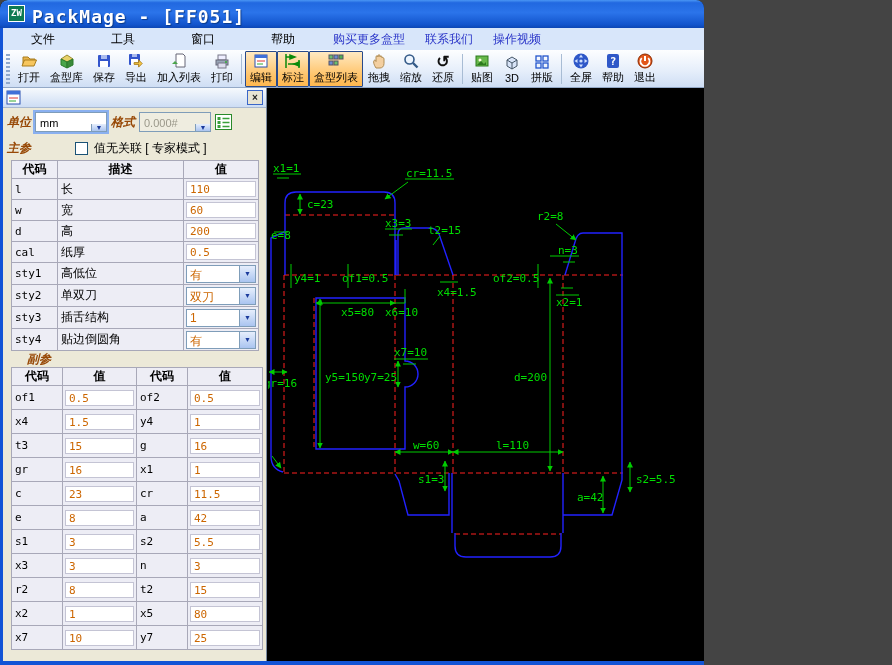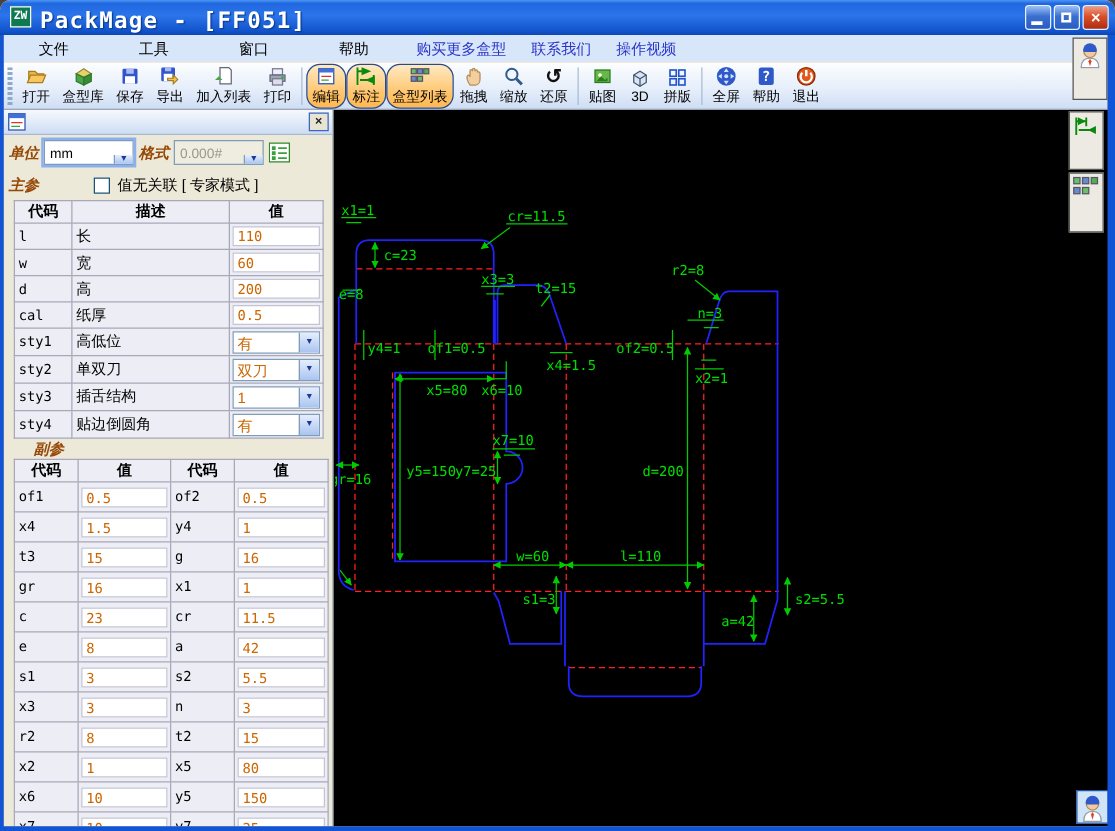--- a/index.html
+++ b/index.html
@@ -1,17 +1,17 @@
 <!DOCTYPE html>
 <html><head>
 <meta charset="utf-8">
 <style>
   html,body{margin:0;padding:0;background:#444;}
   *{box-sizing:border-box;}
-  .window{position:relative;width:892px;height:665px;background:#fdba74;overflow:hidden;
+  .window{position:relative;width:704px;height:665px;background:#0f172a;overflow:hidden;
     border-radius:8px 8px 0 0;font-family:"Liberation Sans",sans-serif;}
   
   .titlebar{position:absolute;left:0;top:0;width:892px;height:28px;
     background:linear-gradient(180deg,#4a96f4 0%,#2168e0 10%,#2b74ea 45%,#1254cc 88%,#0c46b4 100%);
     border-radius:8px 8px 0 0;}
   .logo{position:absolute;left:8px;top:5px;width:17px;height:17px;background:#0e7a52;
     border:1px solid #fff;color:#fff;font:bold 9px "DejaVu Sans Mono",monospace;
     text-align:center;line-height:15px;}
   .wtitle{position:absolute;left:32px;top:6px;color:#fff;font-weight:bold;font-size:18px;
     text-shadow:1px 1px 1px #0a3a8a;letter-spacing:1px;font-family:"DejaVu Sans Mono",monospace;}
@@ -30,21 +30,21 @@
   
   .toolbar{position:absolute;left:3px;top:50px;width:883px;height:38px;
     background:linear-gradient(180deg,#fdfeff,#e4edfa 60%,#cfdef4);
     border-bottom:1px solid #93a8c6;display:flex;align-items:center;padding-left:2px;}
   .grip{width:4px;height:30px;margin:0 3px 0 1px;
     background:repeating-linear-gradient(180deg,#8fa8cc 0 2px,transparent 2px 4px);}
   .tbtn{display:flex;flex-direction:column;align-items:center;justify-content:center;
     height:36px;padding:1px 4px;font-size:11px;color:#000;border:1px solid transparent;}
   .tbtn .ticon{height:19px;display:flex;align-items:center;}
   .tbtn.active{background:linear-gradient(180deg,#ffe9c2,#ffc368 70%,#ffb84f);
-    border:1px solid #2a4a8a;border-radius:11px;justify-content:center;}
+    border:1px solid #2a4a8a;border-radius:1px;justify-content:center;}
   .tsep{width:1px;height:30px;background:#a8bcd4;margin:0 3px;}
   .uglyph{font-size:16px;font-weight:bold;color:#111;line-height:17px;}
   
   .sidebar{position:absolute;left:3px;top:88px;width:264px;height:573px;background:#ece9d8;
     border-right:1px solid #7a8aa0;overflow:hidden;}
   .phead{height:20px;background:linear-gradient(180deg,#f6f9fd,#cdddf4);
     border-bottom:1px solid #a8b8d0;position:relative;}
   .phead .picon{position:absolute;left:3px;top:2px;}
   .pclose{position:absolute;right:3px;top:2px;width:16px;height:15px;background:#e8e4d4;
     border:1px solid #3a66c8;font-size:10px;font-weight:bold;text-align:center;line-height:13px;color:#222;}
@@ -545,30 +545,20 @@
             <td class="code">x2</td>
             <td class="vcell">
               <div class="vbox">1</div>
             </td>
             <td class="code">x5</td>
             <td class="vcell">
               <div class="vbox">80</div>
             </td>
           </tr>
       <tr style="height:24px">
-            <td class="code">x6</td>
-            <td class="vcell">
-              <div class="vbox">10</div>
-            </td>
-            <td class="code">y5</td>
-            <td class="vcell">
-              <div class="vbox">150</div>
-            </td>
-          </tr>
-      <tr style="height:24px">
             <td class="code">x7</td>
             <td class="vcell">
               <div class="vbox">10</div>
             </td>
             <td class="code">y7</td>
             <td class="vcell">
               <div class="vbox">25</div>
             </td>
           </tr>
     </tbody>

